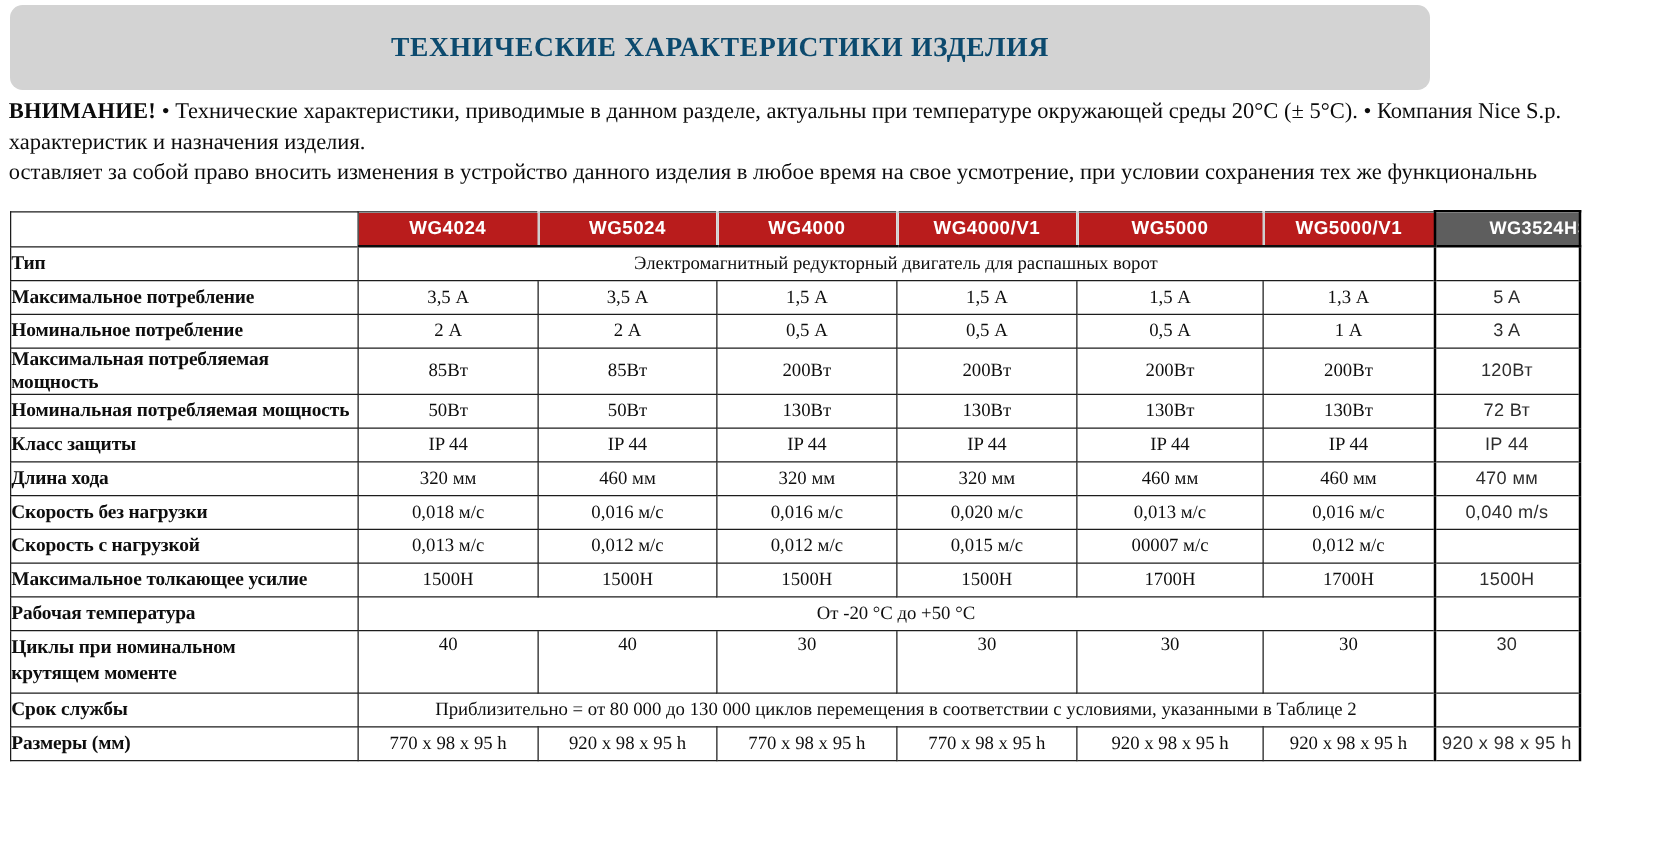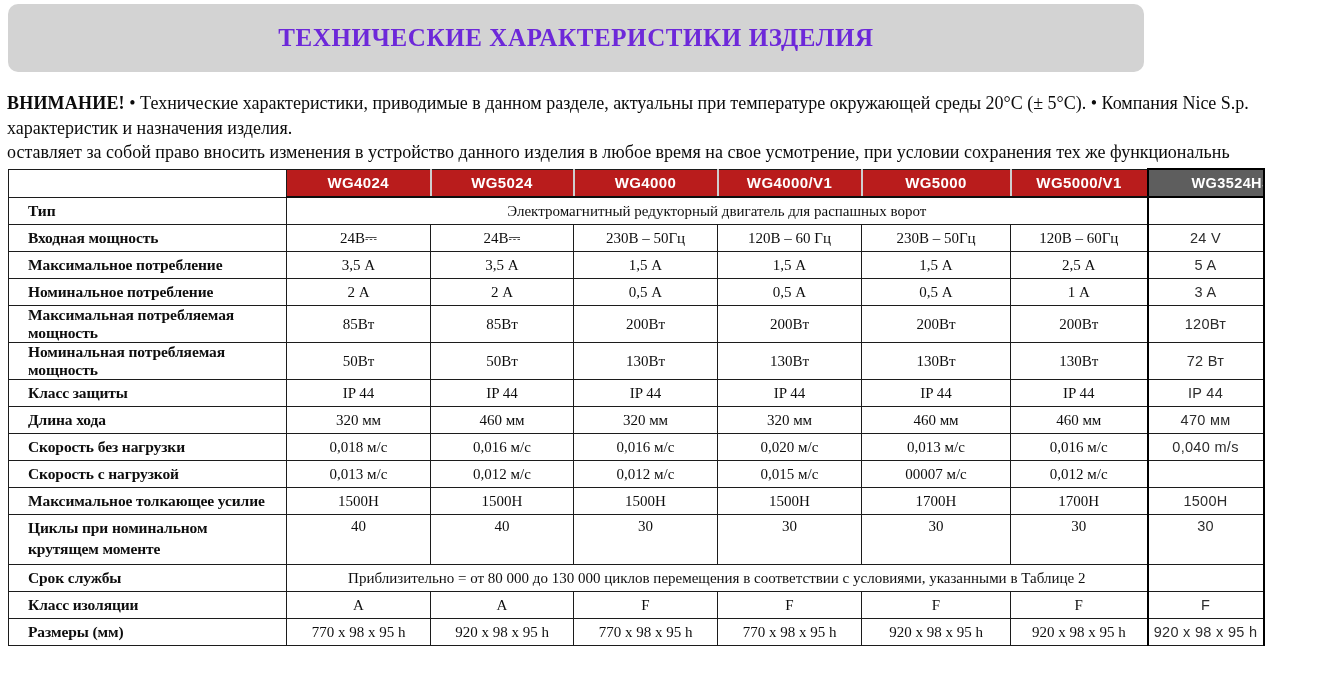--- a/index.html
+++ b/index.html
@@ -8,26 +8,26 @@
     background:#ffffff; font-family:"Liberation Serif", serif; color:#0e0e0e;
   }
 
   
   .banner {
     position:absolute; left:8px; top:4px; width:1136px; height:68px;
     background:#d3d3d3; border-radius:10px;
     display:flex; align-items:center; justify-content:center;
   }
   .banner .title {
-    font-size:25px; font-weight:bold; color:#6d28d9; letter-spacing:0.6px;
+    font-size:22px; font-weight:bold; color:#0c4a6e; letter-spacing:0.6px;
   }
 
   
   .warning {
-    position:absolute; left:7px; top:91px; width:1329px; overflow:hidden;
+    position:absolute; left:7px; top:76px; width:1329px; overflow:hidden;
     font-size:18px; color:#0b0b0b;
   }
   .warning .wline { white-space:nowrap; line-height:24.5px; }
   .warning b { letter-spacing:0.2px; }
 
   
   table.spec {
     position:absolute; left:8px; top:168px; width:1255px;
     border-collapse:collapse; table-layout:fixed;
     border:1.5px solid #151515;
@@ -44,21 +44,21 @@
   thead th.first-model { border-left:1.2px solid #1c1c1c; }
   thead th.hs-head {
     background:#5e5e5e; border:2.5px solid #000000; font-size:14.5px;padding-left:43px;
   }
 
   td {
     height:26px; font-size:15px; text-align:center; vertical-align:middle;
     color:#0e0e0e; padding:0 2px;
   }
   td.lbl {
-    text-align:left; padding-left:19px; font-weight:bold; font-size:15.5px;
+    text-align:left; padding-left:0; font-weight:bold; font-size:15.5px;
     letter-spacing:-0.1px;
   }
   td.hs {
     font-family:"Liberation Sans", sans-serif; font-size:14.5px; color:#2d2d2d;
     border-left:2.5px solid #000000; border-right:2.5px solid #000000;
     letter-spacing:0.3px;
   }
   tr.tall td { height:46px; vertical-align:top; padding-top:3px; }
   tr.tall td.lbl .wrap { width:235px; line-height:1.35; }
   td .wrap { display:inline-block; }
@@ -99,37 +99,27 @@
       <th class="hs-head">WG3524HS</th>
     </tr>
   </thead>
   <tbody>
     <tr>
       <td class="lbl">Тип</td>
       <td colspan="6">Электромагнитный редукторный двигатель для распашных ворот</td>
       <td class="hs"></td>
     </tr>
     <tr>
-      <td class="lbl">Входная мощность</td>
-      <td>24В⎓</td>
-      <td>24В⎓</td>
-      <td>230В – 50Гц</td>
-      <td>120В – 60 Гц</td>
-      <td>230В – 50Гц</td>
-      <td>120В – 60Гц</td>
-      <td class="hs">24 V</td>
-    </tr>
-    <tr>
       <td class="lbl">Максимальное потребление</td>
       <td>3,5 А</td>
       <td>3,5 А</td>
       <td>1,5 А</td>
       <td>1,5 А</td>
       <td>1,5 А</td>
-      <td>2,5 А</td>
+      <td>1,3 А</td>
       <td class="hs">5 A</td>
     </tr>
     <tr>
       <td class="lbl">Номинальное потребление</td>
       <td>2 А</td>
       <td>2 А</td>
       <td>0,5 А</td>
       <td>0,5 А</td>
       <td>0,5 А</td>
       <td>1 А</td>
@@ -198,44 +188,39 @@
     <tr>
       <td class="lbl">Максимальное толкающее усилие</td>
       <td>1500Н</td>
       <td>1500Н</td>
       <td>1500Н</td>
       <td>1500Н</td>
       <td>1700Н</td>
       <td>1700Н</td>
       <td class="hs">1500Н</td>
     </tr>
+    <tr>
+      <td class="lbl">Рабочая температура</td>
+      <td colspan="6">От -20 °С до +50 °С</td>
+      <td class="hs"></td>
+    </tr>
     <tr class="tall">
       <td class="lbl"><div class="wrap">Циклы при номинальном крутящем моменте</div></td>
       <td>40</td>
       <td>40</td>
       <td>30</td>
       <td>30</td>
       <td>30</td>
       <td>30</td>
       <td class="hs">30</td>
     </tr>
     <tr>
       <td class="lbl">Срок службы</td>
       <td colspan="6">Приблизительно = от 80 000 до 130 000 циклов перемещения в соответствии с условиями, указанными в Таблице 2</td>
       <td class="hs"></td>
-    </tr>
-    <tr>
-      <td class="lbl">Класс изоляции</td>
-      <td>A</td>
-      <td>A</td>
-      <td>F</td>
-      <td>F</td>
-      <td>F</td>
-      <td>F</td>
-      <td class="hs">F</td>
     </tr>
     <tr>
       <td class="lbl">Размеры (мм)</td>
       <td>770 x 98 x 95 h</td>
       <td>920 x 98 x 95 h</td>
       <td>770 x 98 x 95 h</td>
       <td>770 x 98 x 95 h</td>
       <td>920 x 98 x 95 h</td>
       <td>920 x 98 x 95 h</td>
       <td class="hs">920 x 98 x 95 h</td>

